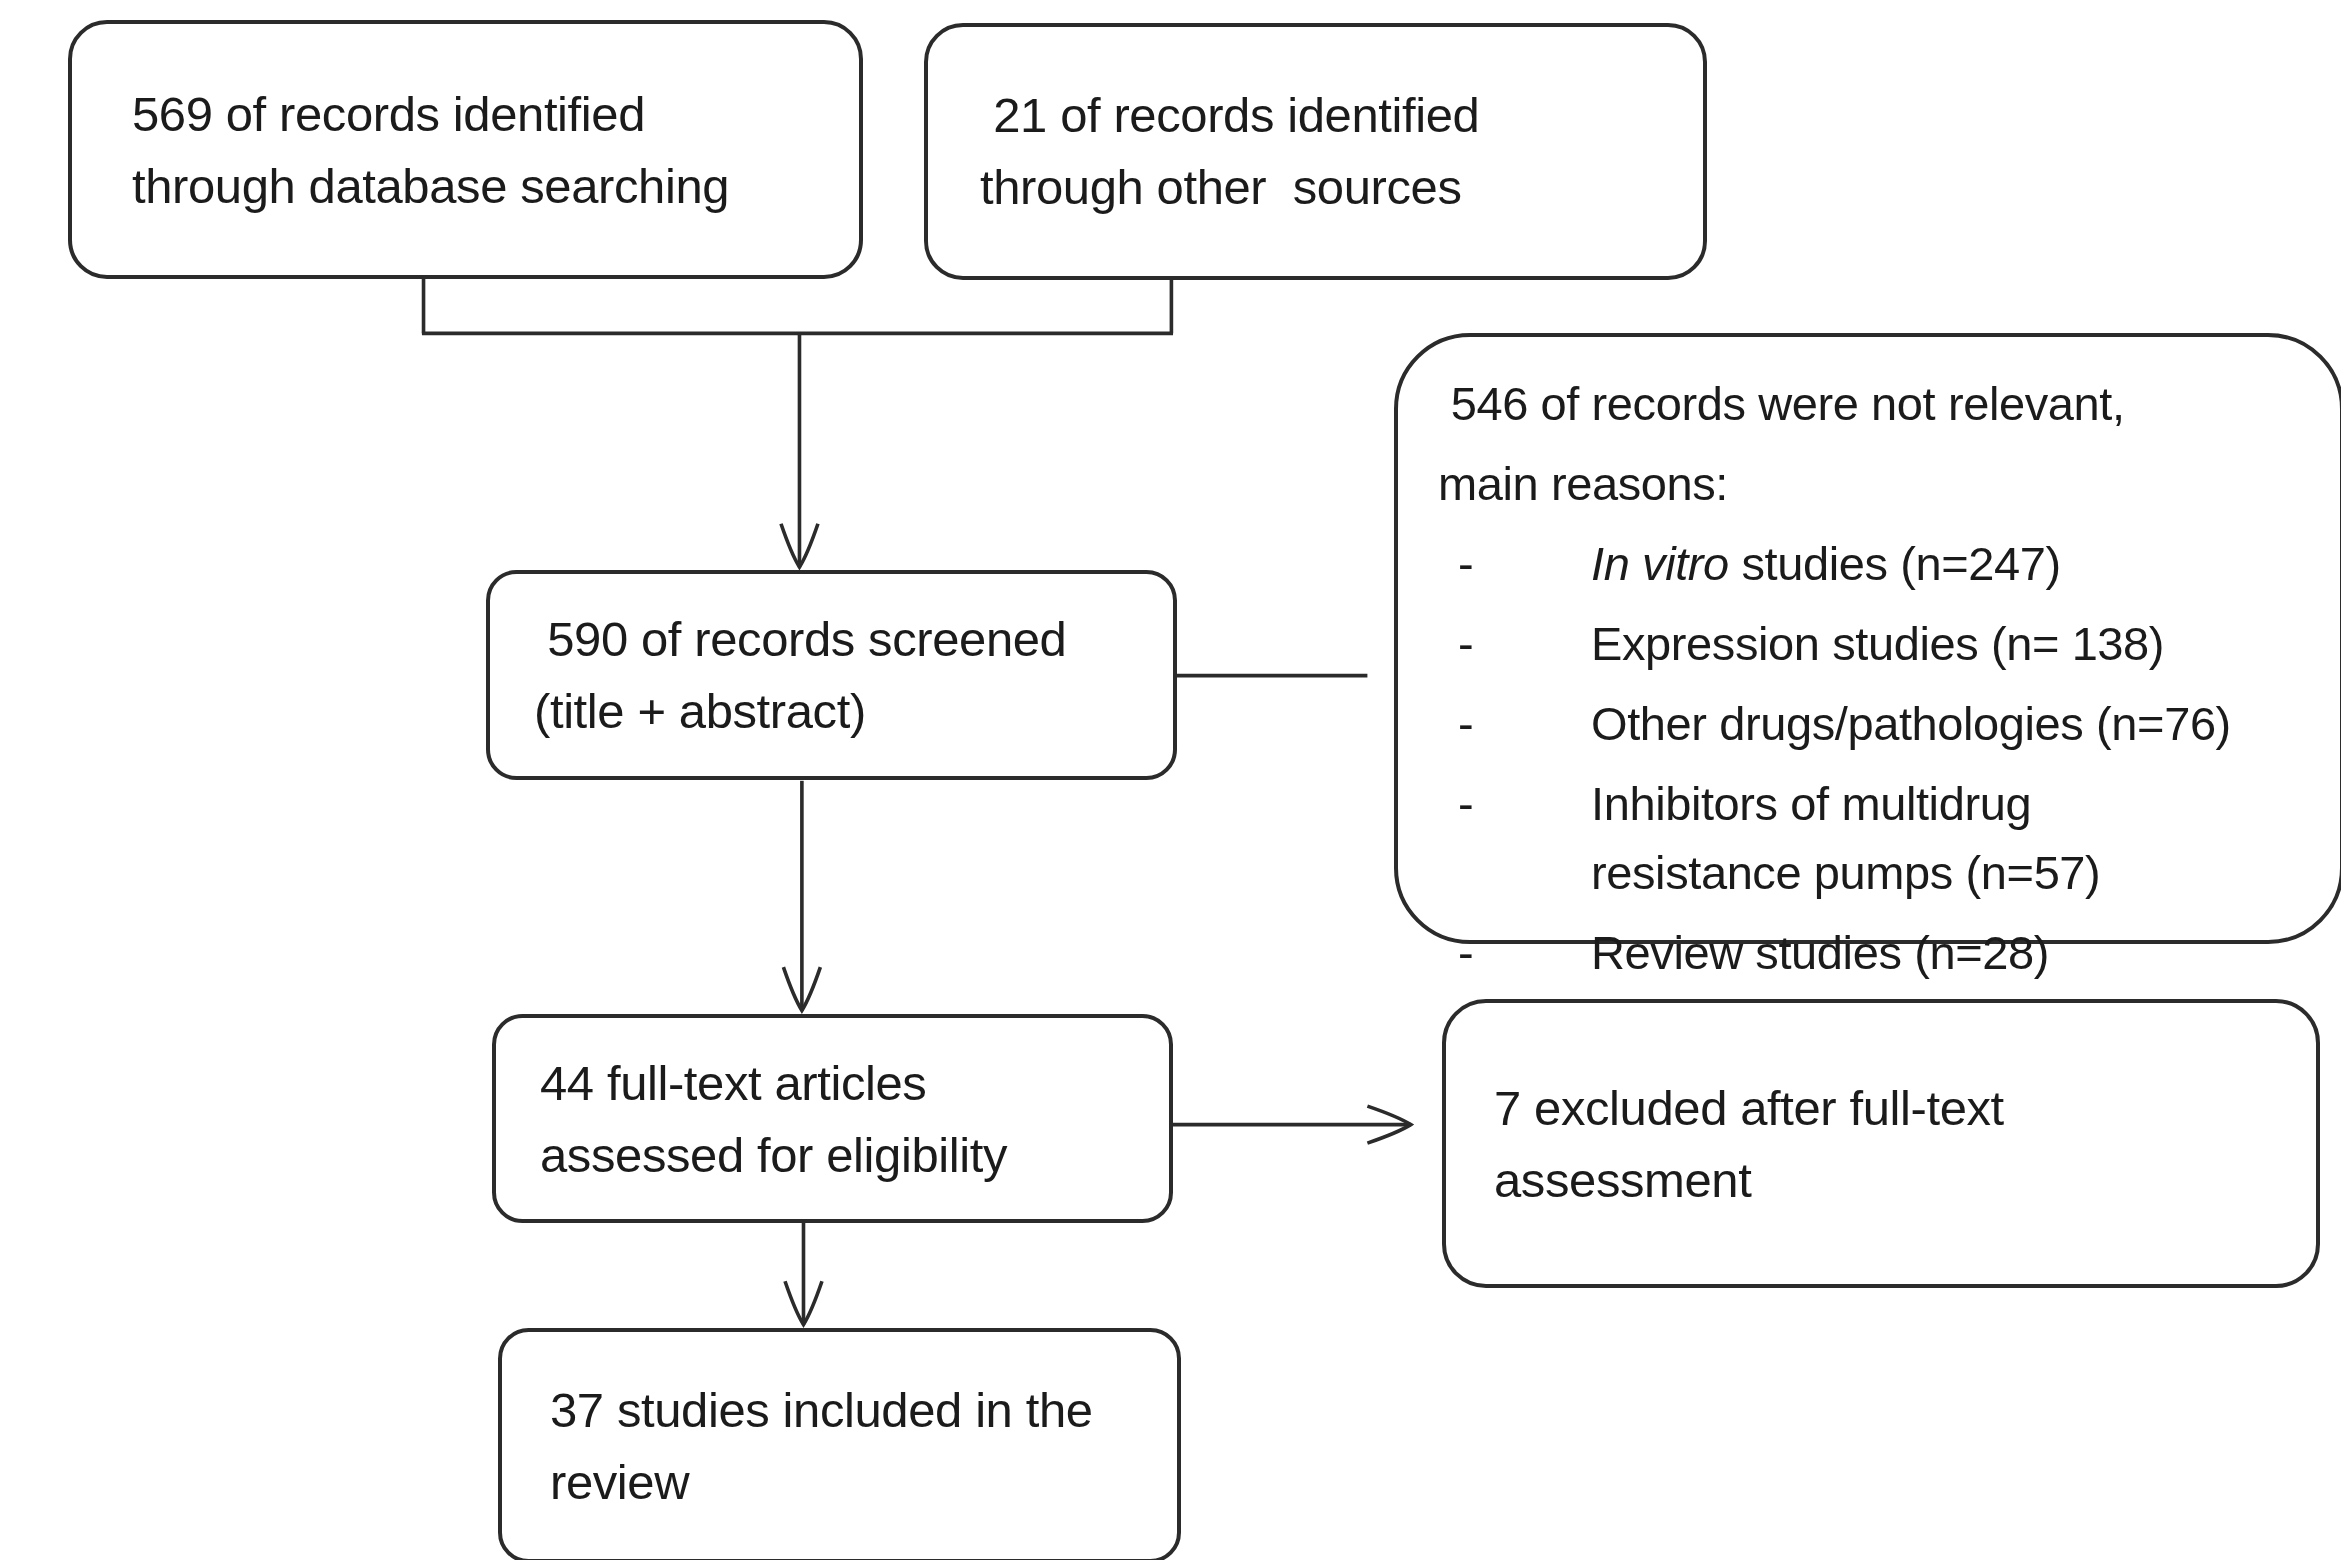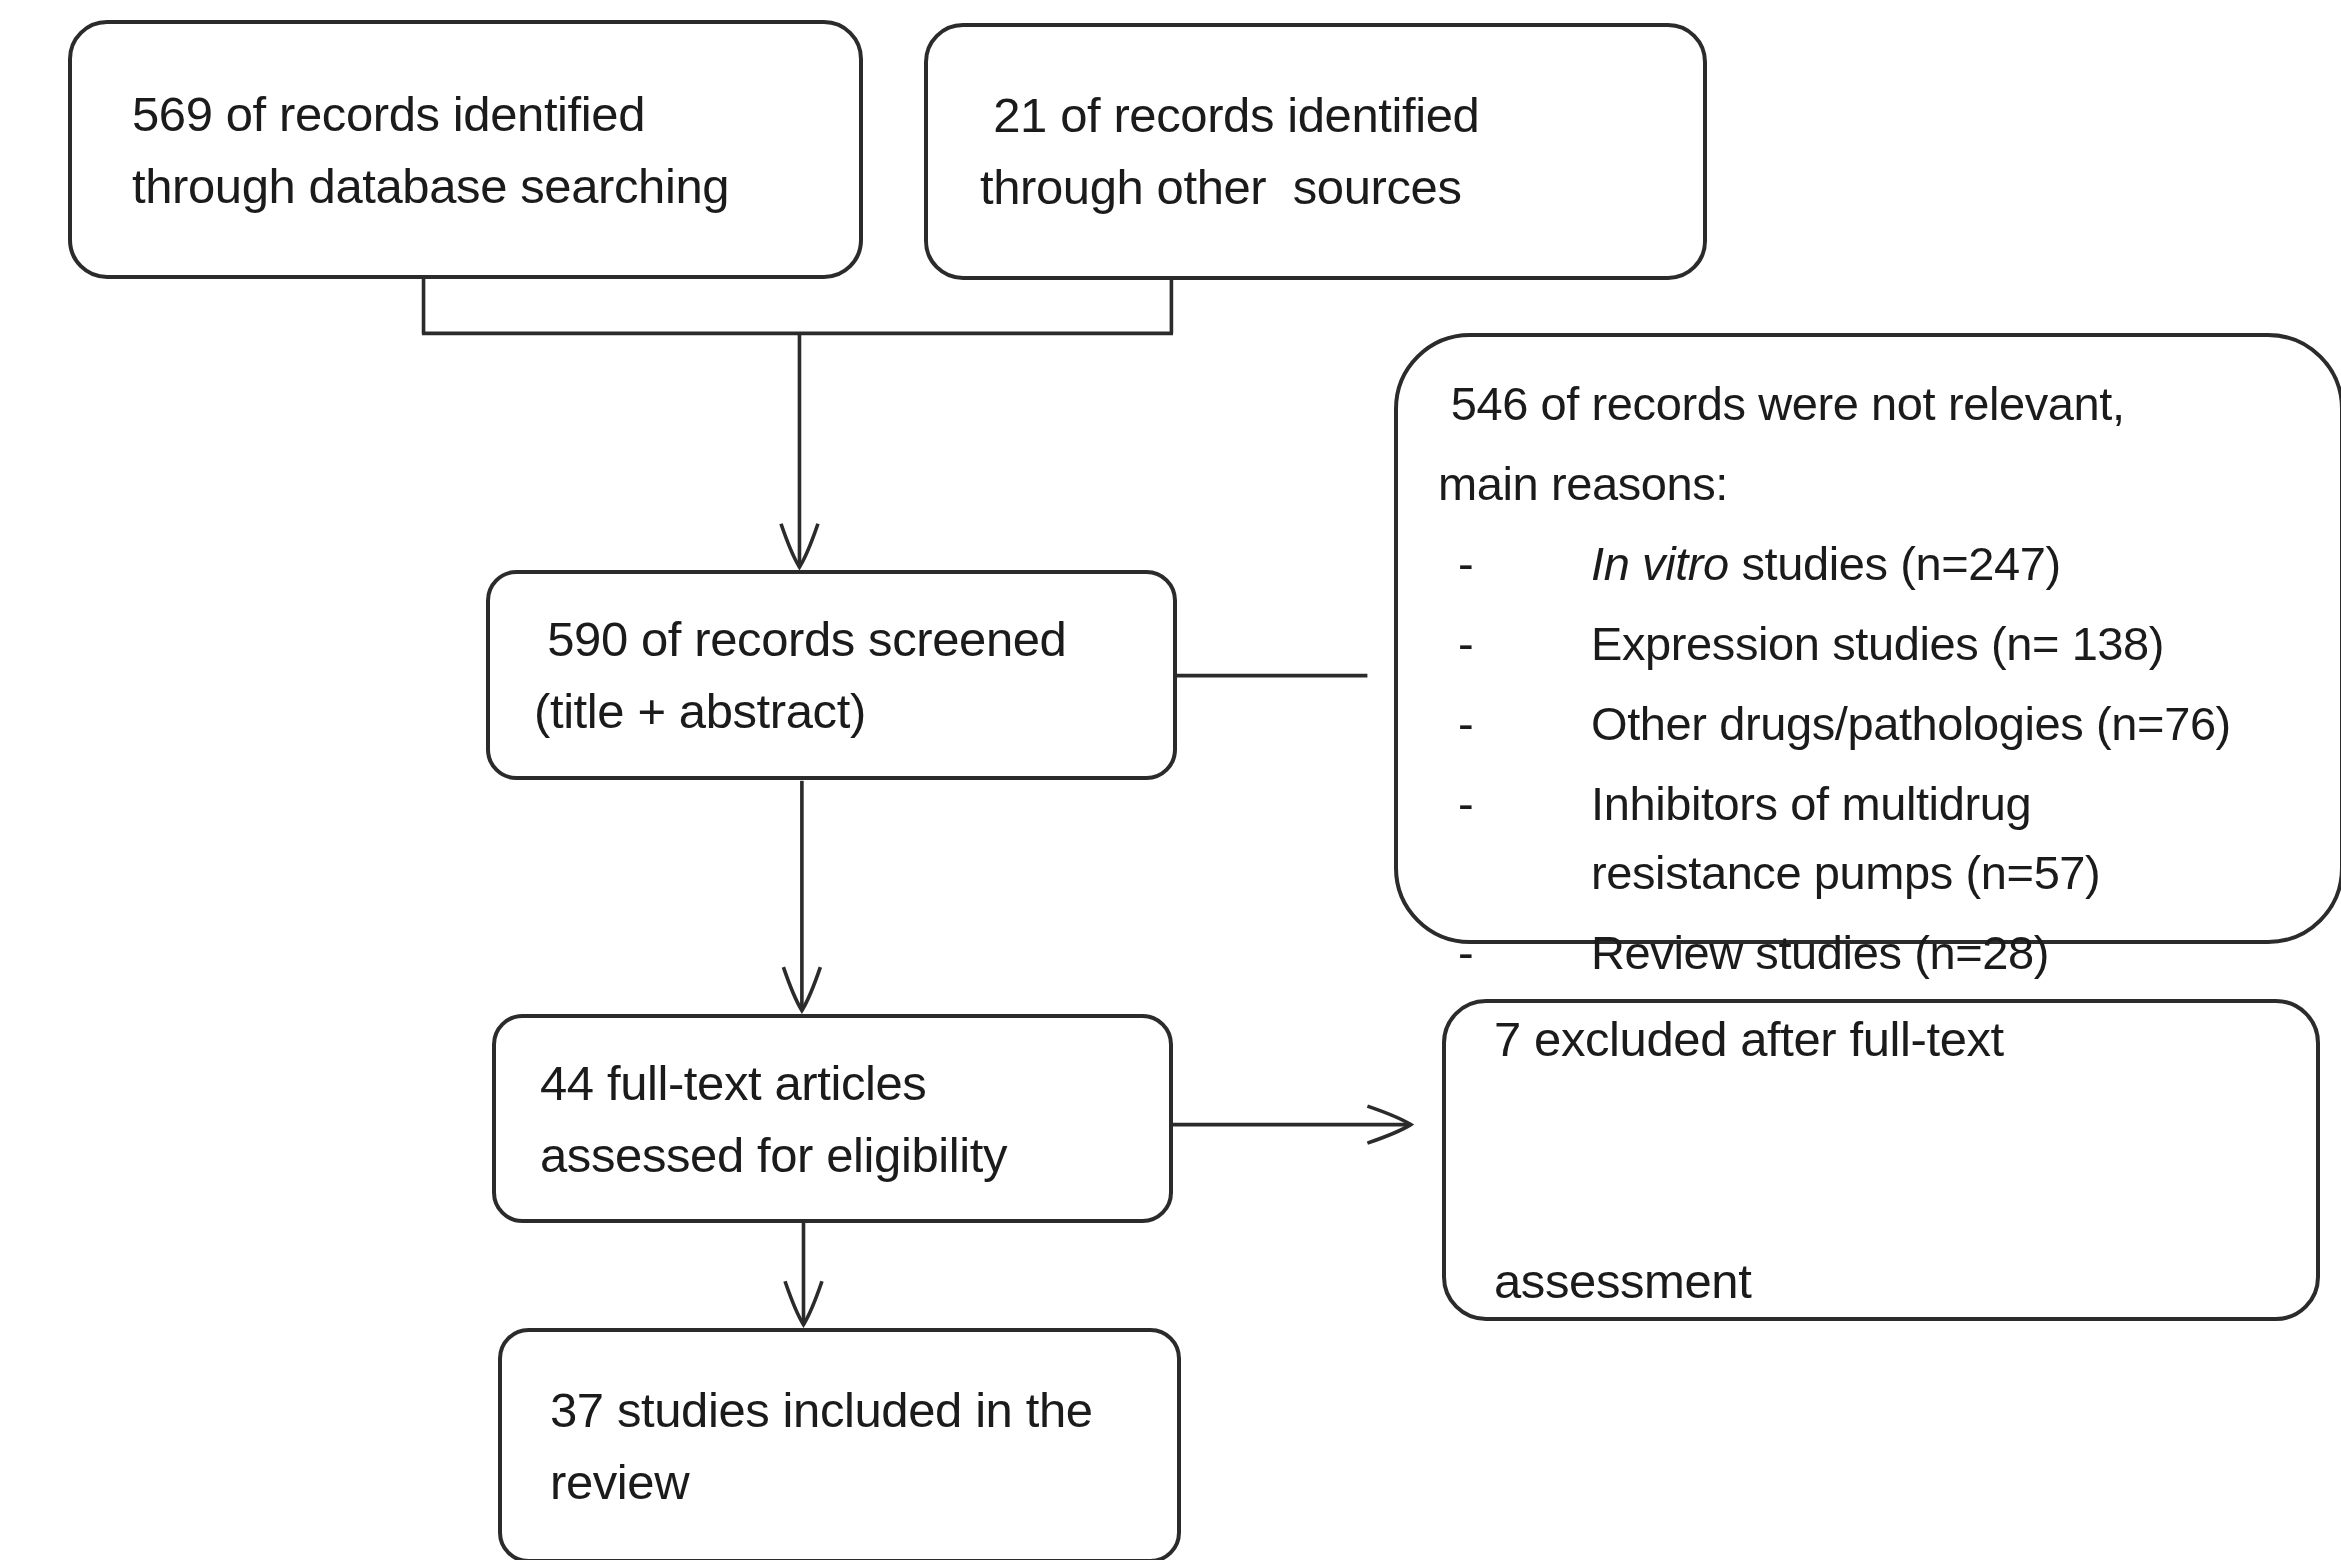--- a/index.html
+++ b/index.html
@@ -40,21 +40,21 @@
     white-space:pre-wrap;
   }
   
   .n-db       {left:40px;   top:20px;   width:795px;  height:259px; border-radius:39px; padding-left:60px; padding-right:24px;}
   .n-other    {left:896px; top:22.5px;   width:783px;  height:257px; border-radius:39px; padding-left:52px; padding-right:24px;}
   .n-screened {left:458px;  top:570px;  width:691px;  height:210px; border-radius:30.5px; padding-left:44px; padding-right:0;}
   .n-reasons  {left:1366px; top:333px;  width:950px; height:611px; border-radius:76px;
                justify-content:flex-start; padding:32px 28px 0 40px;
                font-size:47px; line-height:69px;gap:11px;}
   .n-fulltext {left:464px;  top:1014px; width:681px;  height:209px; border-radius:30.5px; padding-left:44px; padding-right:24px;}
-  .n-excluded {left:1414px; top:999px; width:878px; height:322px; border-radius:44px; padding-left:48px; padding-right:24px;justify-content:space-between;}
+  .n-excluded {left:1414px; top:999px; width:878px; height:289px; border-radius:44px; padding-left:48px; padding-right:24px;}
   .n-included {left:470px;  top:1328px; width:683px;  height:235px; border-radius:30.5px; padding-left:48px; padding-right:16px;}
   
   .bullet{
     display:flex;
     align-items:flex-start;
   }
   .dash{
     flex:0 0 133px;
     margin-left:20px;
     white-space:pre;

